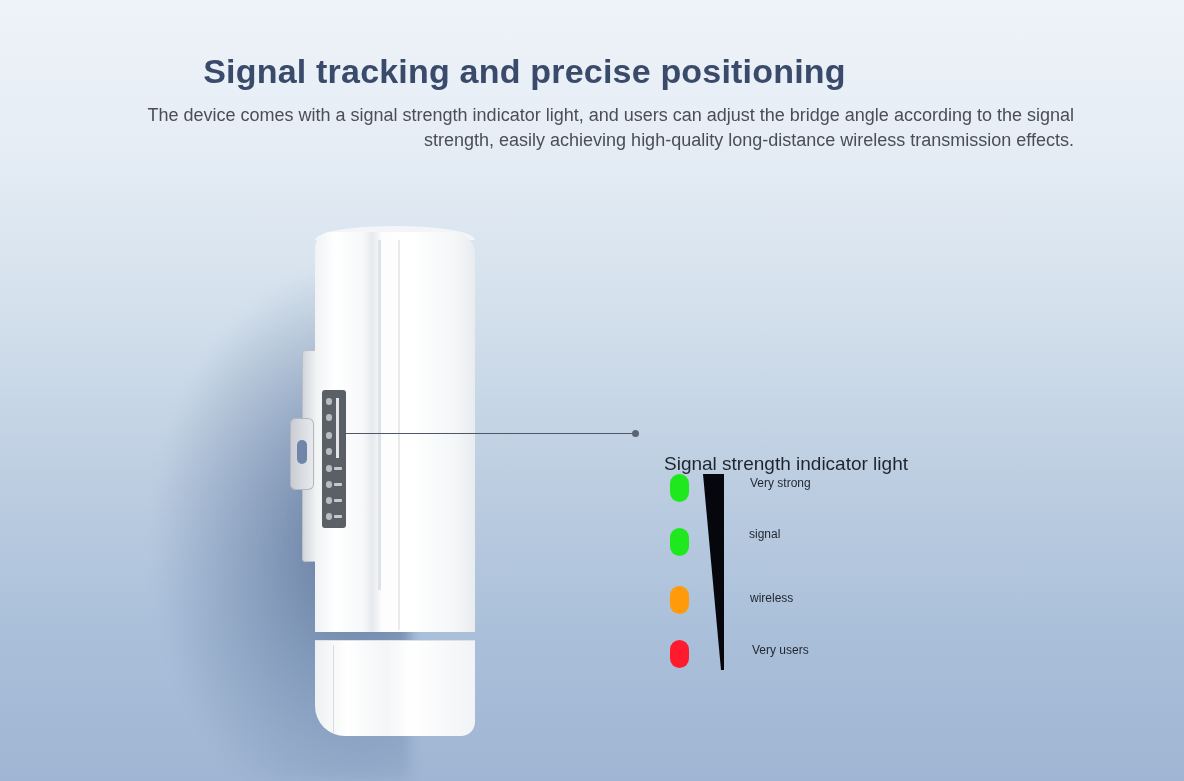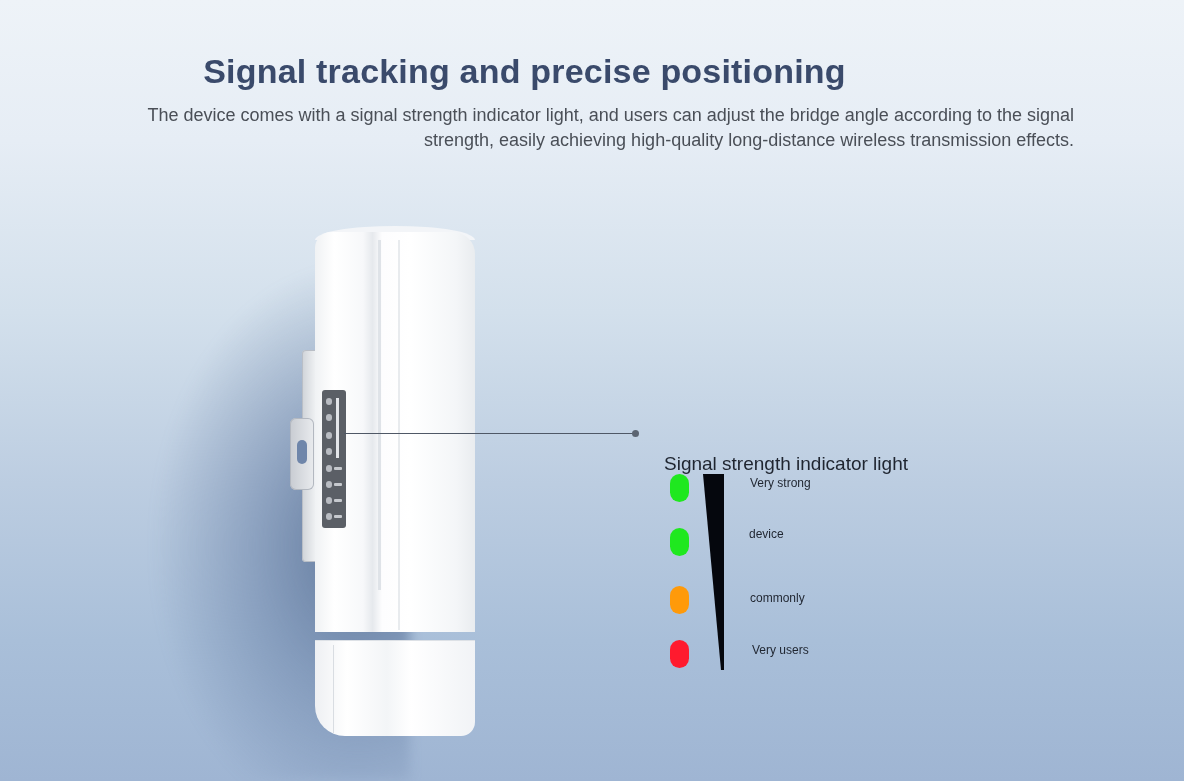--- a/index.html
+++ b/index.html
@@ -117,24 +117,24 @@
 
 <div class="callout-line"></div>
 <div class="callout-dot"></div>
 <div class="callout-label">Signal strength indicator light</div>
 
 <div>
   <div class="led" id="led0" style="top: 474px; background: rgb(31, 232, 31);"></div>
   <div class="legend-label" style="left:750px; top:476px">Very strong</div>
 
   <div class="led" id="led1" style="top: 528px; background: rgb(31, 232, 31);"></div>
-  <div class="legend-label" style="left:749px; top:527px">device</div>
+  <div class="legend-label" style="left:749px; top:527px">signal</div>
 
   <div class="led" id="led2" style="top: 586px; background: rgb(255, 154, 10);"></div>
-  <div class="legend-label" style="left:750px; top:591px">commonly</div>
+  <div class="legend-label" style="left:750px; top:591px">wireless</div>
 
   <div class="led" id="led3" style="top: 640px; background: rgb(255, 26, 46);"></div>
   <div class="legend-label" style="left:752px; top:643px">Very users</div>
 
   <svg class="wedge" viewBox="0 0 26 200">
     <polygon id="wedge-poly" points="3,2 24,2 24,198 21,198" fill="#05070d"></polygon>
   </svg>
 </div>
 
 </body></html>

